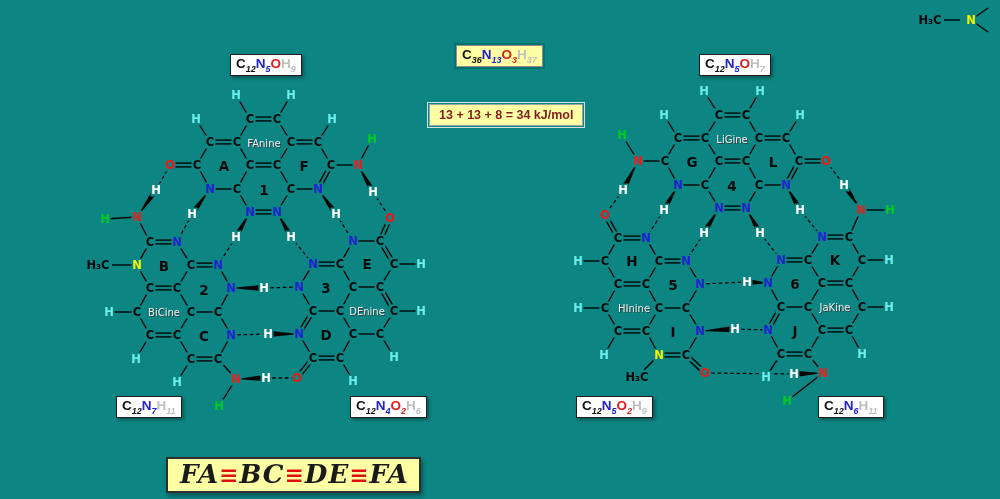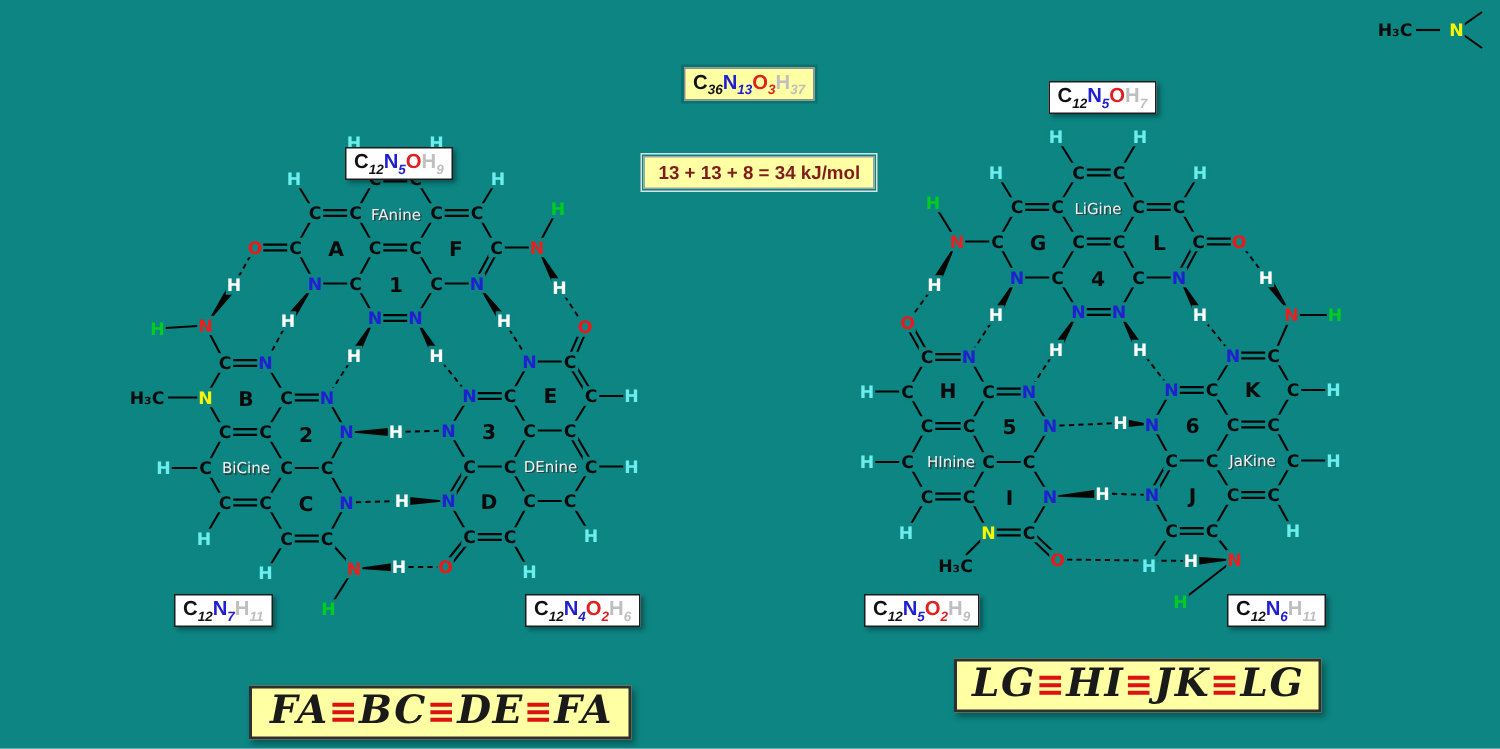--- a/index.html
+++ b/index.html
@@ -612,25 +612,24 @@
         <line x1="944" y1="20" x2="960" y2="20" class="bond"></line>
         <line x1="971" y1="20" x2="988" y2="8" class="bond"></line>
         <line x1="971" y1="20" x2="988" y2="32" class="bond"></line>
         <rect x="916.5" y="13.5" width="27" height="13" class="amask"></rect>
         <text x="930" y="24" text-anchor="middle" class="atom" fill="#0a0a0a">H₃C</text>
         <rect x="965.5" y="13.5" width="11" height="13" class="amask"></rect>
         <text x="971" y="24" text-anchor="middle" class="atom" fill="#f5f500">N</text>
       </g>
     </svg>
 
-  <div class="fbox" style="left: 230px; top: 54px; margin-top: 44px;"><span class="fk">C</span><sub class="fk">12</sub><span class="fb">N</span><sub class="fb">5</sub><span class="fr">O</span><span class="fh">H</span><sub class="fh">9</sub></div>
+  <div class="fbox" style="left: 230px; top: 54px;"><span class="fk">C</span><sub class="fk">12</sub><span class="fb">N</span><sub class="fb">5</sub><span class="fr">O</span><span class="fh">H</span><sub class="fh">9</sub></div>
   <div class="fbox yellow" style="left: 456px; top: 45px;"><span class="fk">C</span><sub class="fk">36</sub><span class="fb">N</span><sub class="fb">13</sub><span class="fr">O</span><sub class="fr">3</sub><span class="fh">H</span><sub class="fh">37</sub></div>
   <div class="fbox" style="left: 699px; top: 54px;"><span class="fk">C</span><sub class="fk">12</sub><span class="fb">N</span><sub class="fb">5</sub><span class="fr">O</span><span class="fh">H</span><sub class="fh">7</sub></div>
   <div class="fbox" style="left: 116px; top: 396px;"><span class="fk">C</span><sub class="fk">12</sub><span class="fb">N</span><sub class="fb">7</sub><span class="fh">H</span><sub class="fh">11</sub></div>
   <div class="fbox" style="left: 350px; top: 396px;"><span class="fk">C</span><sub class="fk">12</sub><span class="fb">N</span><sub class="fb">4</sub><span class="fr">O</span><sub class="fr">2</sub><span class="fh">H</span><sub class="fh">6</sub></div>
   <div class="fbox" style="left: 576px; top: 396px; text-align: right;"><span class="fk">C</span><sub class="fk">12</sub><span class="fb">N</span><sub class="fb">5</sub><span class="fr">O</span><sub class="fr">2</sub><span class="fh">H</span><sub class="fh">9</sub></div>
   <div class="fbox" style="left: 818px; top: 396px;"><span class="fk">C</span><sub class="fk">12</sub><span class="fb">N</span><sub class="fb">6</sub><span class="fh">H</span><sub class="fh">11</sub></div>
 
   <div class="eq" style="left: 429px; top: 104px;">13 + 13 + 8 = 34 kJ/mol</div>
 
   <div class="blabel" style="left: 166px; top: 457px; padding-left: 12px;"><span class="lk">FA</span><span class="lr">≡</span><span class="lk">BC</span><span class="lr">≡</span><span class="lk">DE</span><span class="lr">≡</span><span class="lk">FA</span></div>
-  <div class="blabel" style="left: 636px; top: 439px;"><span class="lk">LG</span><span class="lr">≡</span><span class="lk">HI</span><span class="lr">≡</span><span class="lk">JK</span><span class="lr">≡</span><span class="lk">LG</span></div>
 </div>
 
 </body></html>

